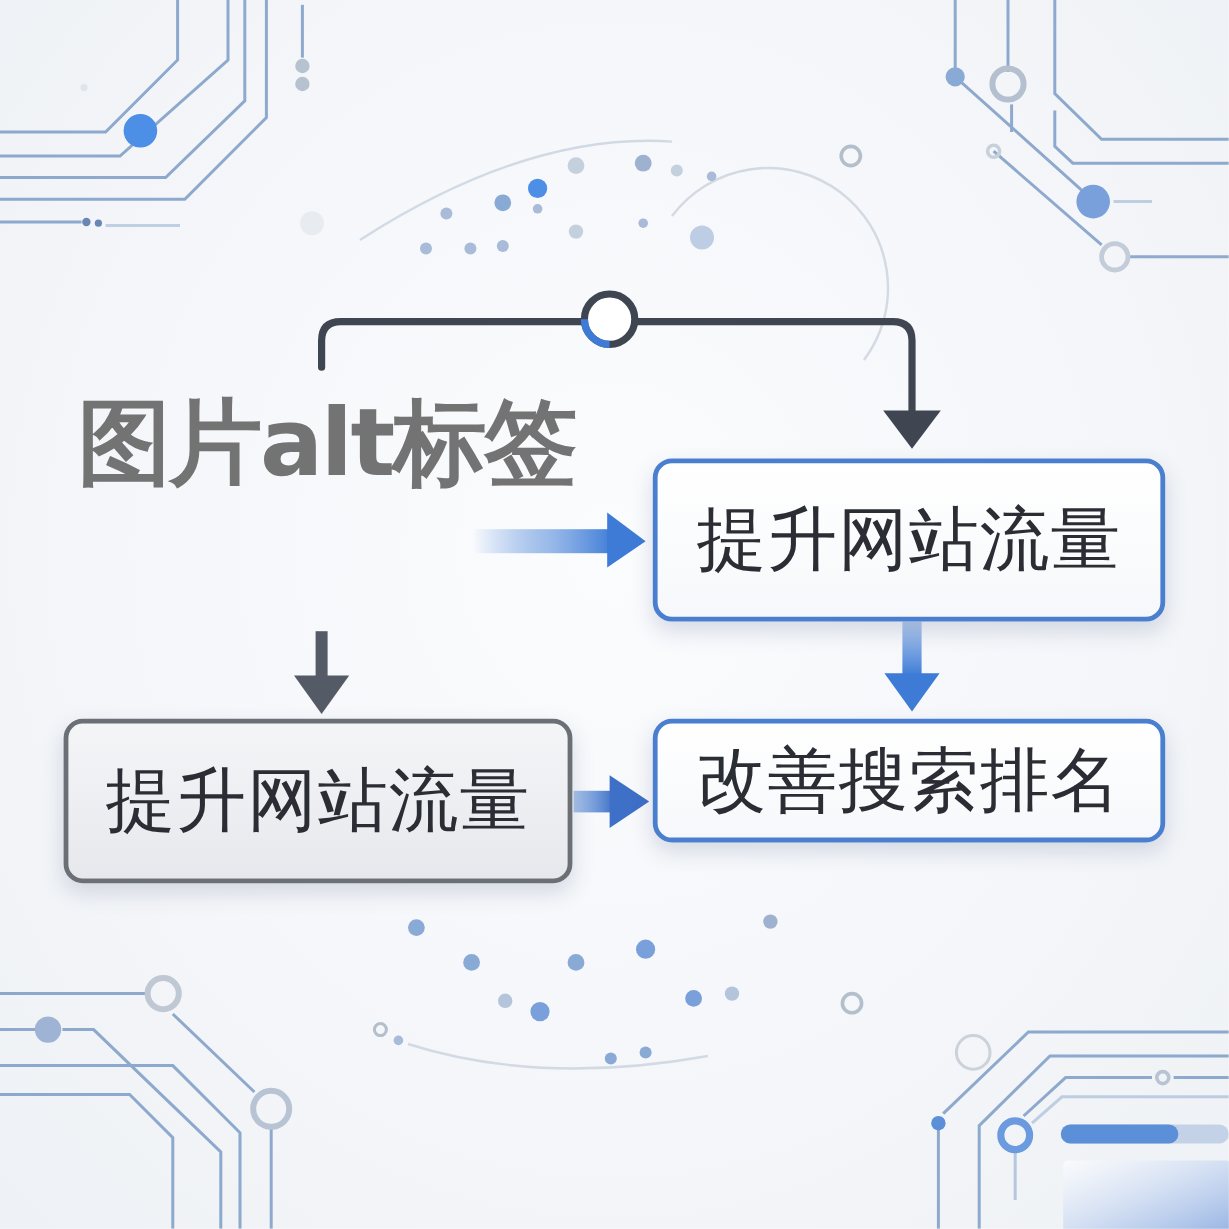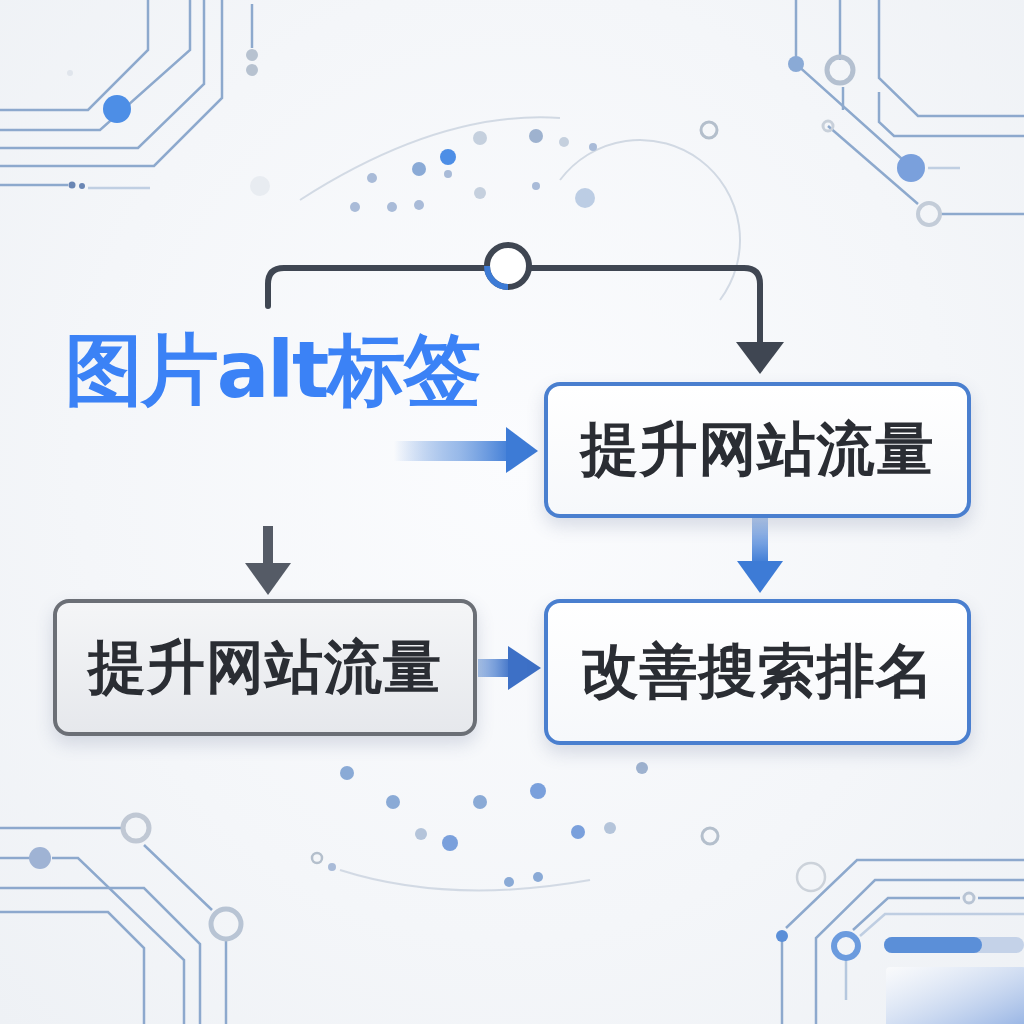--- a/index.html
+++ b/index.html
@@ -11,21 +11,21 @@
   .layer { position: absolute; left: 0; top: 0; width: 1024px; height: 1024px; }
   .title {
     position: absolute; left: 52px; top: 326px; width: 440px;
     text-align: center; font-weight: bold; font-size: 78px; line-height: 88px;
     letter-spacing: -2px;
   }
   .title-line { display: block; }
   .box {
     position: absolute; box-sizing: border-box; border-radius: 16px;
     display: flex; align-items: center; justify-content: center;
-    font-weight: bold; font-size: 58px; letter-spacing: 1px;
+    font-weight: normal; font-size: 58px; letter-spacing: 1px;
     box-shadow: 0 8px 18px rgba(60, 80, 120, 0.18);
   }
   .box-blue { border: 4px solid; background: linear-gradient(180deg,#ffffff 0%,#f6f8fb 100%); }
   .box-gray { border: 4px solid; background: linear-gradient(180deg,#f4f5f7 0%,#e6e8ec 100%); }
 </style>
 </head>
 <body>
 
 <svg class="layer" viewBox="0 0 1024 1024">
   <g fill="none" stroke="#7c9cc6" stroke-width="2.5" opacity="0.85">
@@ -161,27 +161,27 @@
   <rect x="752" y="518" width="16" height="46" fill="url(#arrowgradv)"></rect>
   <polygon points="737,561 783,561 760,593" fill="#3d7bd6"></polygon>
 
   <rect x="263" y="526" width="10" height="42" fill="#555b66"></rect>
   <polygon points="245,563 291,563 268,595" fill="#555b66"></polygon>
 
   <rect x="478" y="659" width="34" height="18" fill="url(#arrowgrad2)"></rect>
   <polygon points="508,646 541,668 508,690" fill="#3d70c6"></polygon>
 </svg>
 
-<div class="title" style="color:#3b82f6;">
+<div class="title" style="color:#737373;">
   <span class="title-line">图片alt标签</span>
 </div>
 
 <div class="box box-blue" style="left:544px; top:382px; width:427px; height:136px; border-color:#4a7fcf; color:#2a2d33;">
   <span>提升网站流量</span>
 </div>
 
-<div class="box box-blue" style="left:544px; top:599px; width:427px; height:146px; border-color:#4a7fcf; color:#2a2d33;">
+<div class="box box-blue" style="left:544px; top:599px; width:427px; height:103px; border-color:#4a7fcf; color:#2a2d33;">
   <span>改善搜索排名</span>
 </div>
 
 <div class="box box-gray" style="left:53px; top:599px; width:424px; height:137px; border-color:#6b6f76; color:#2a2d33;">
   <span>提升网站流量</span>
 </div>
 
 </body></html>

